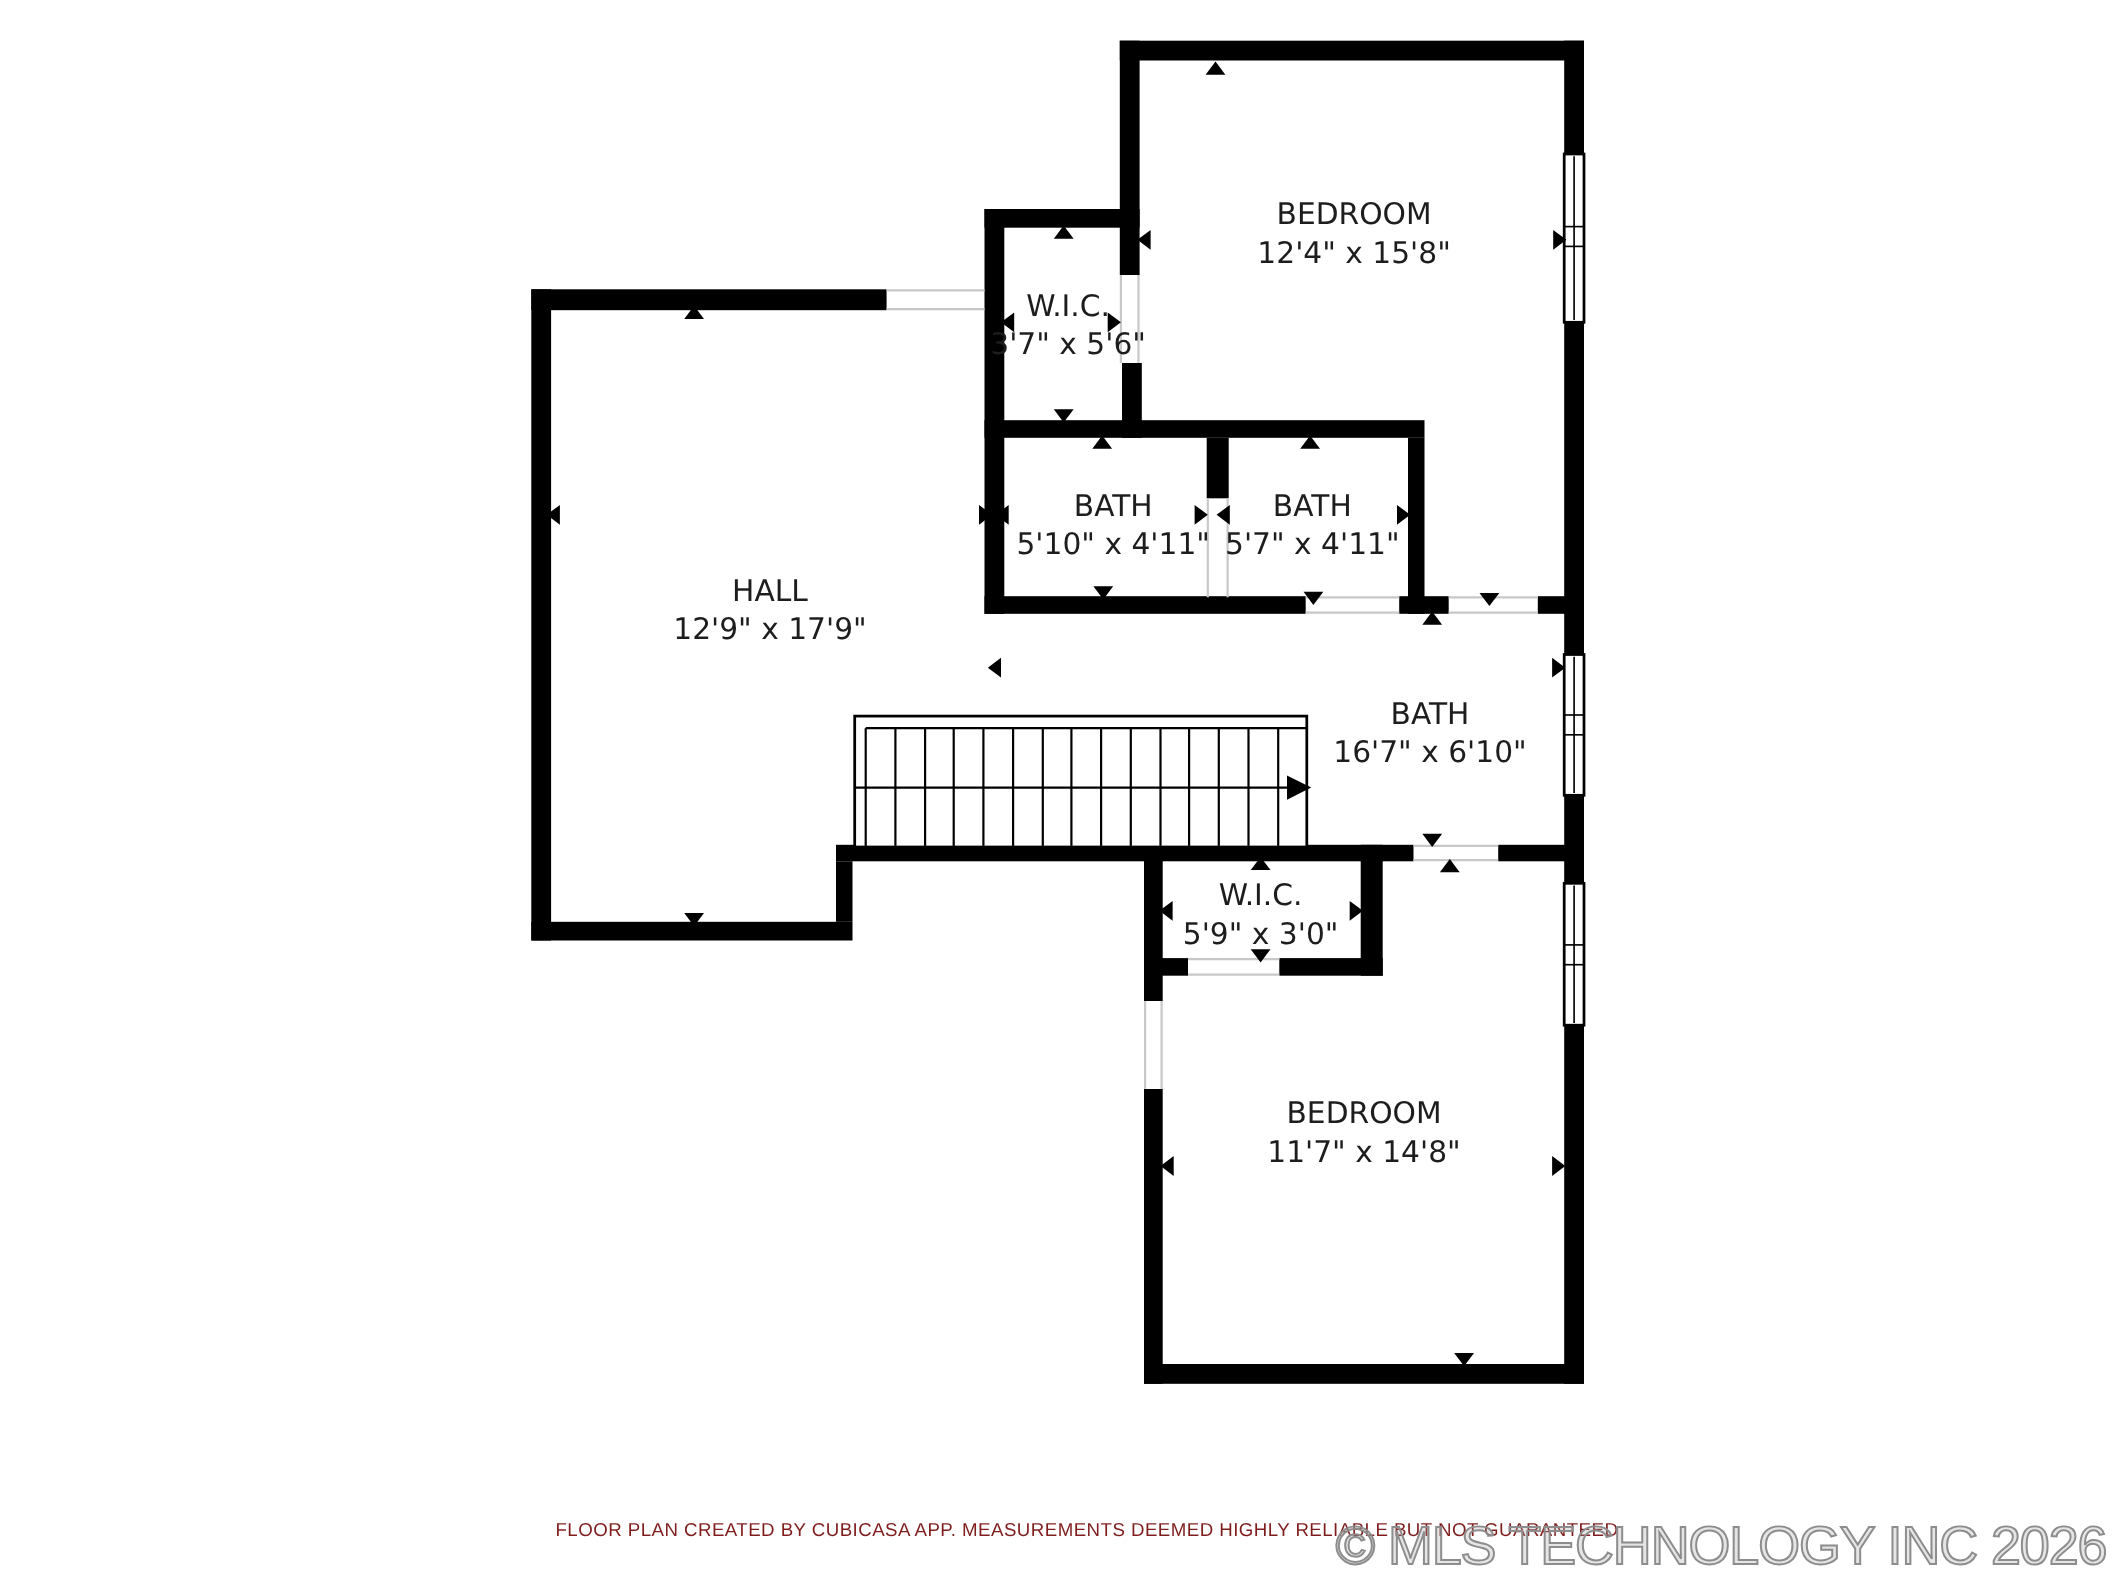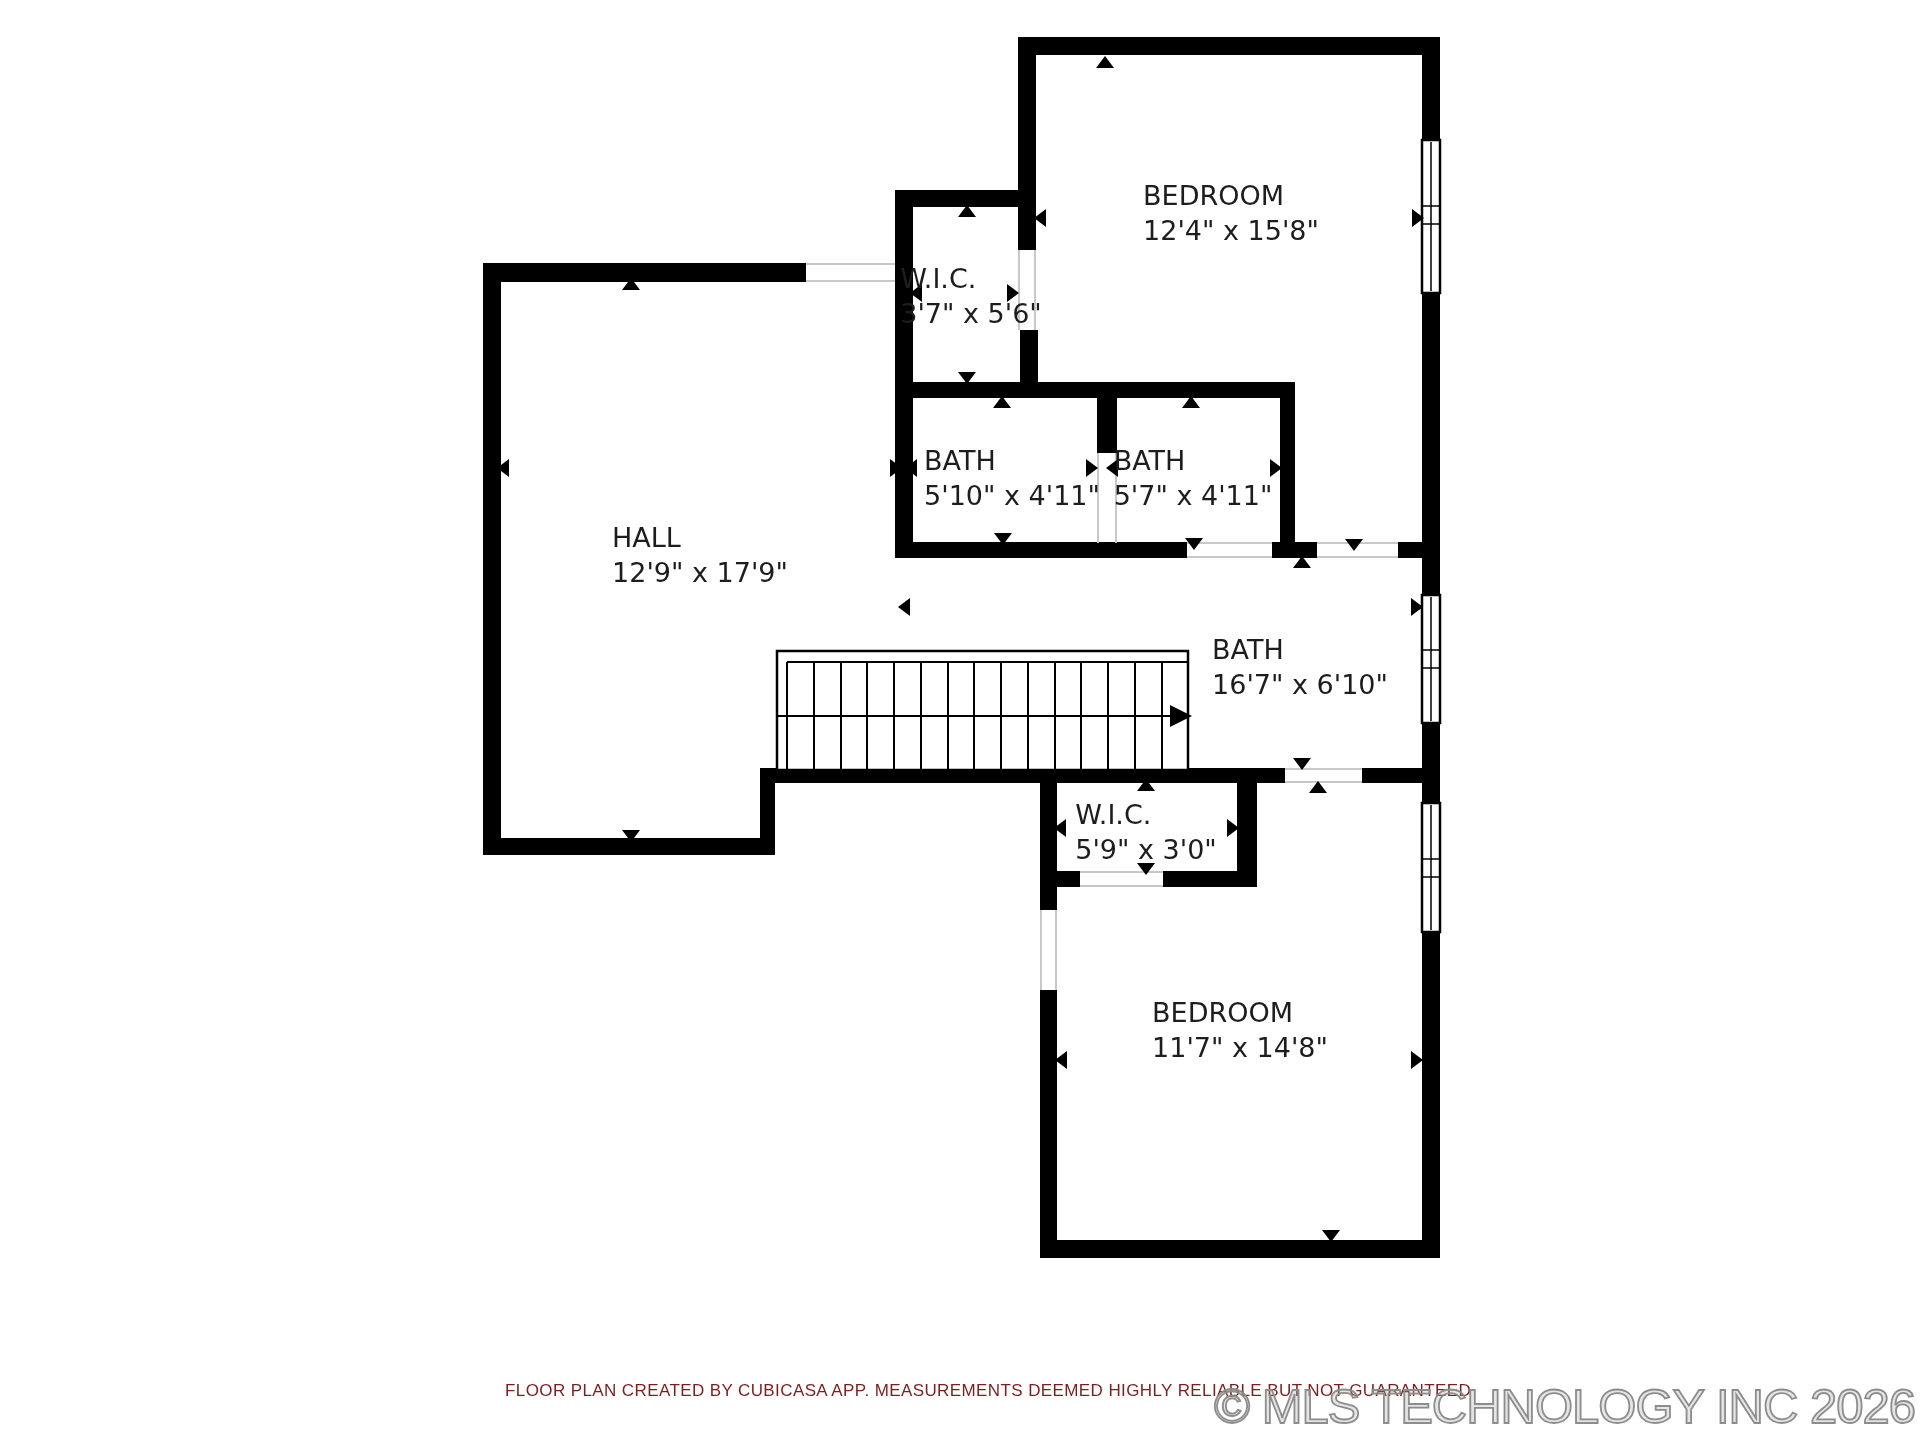--- a/index.html
+++ b/index.html
@@ -1,20 +1,20 @@
 <!DOCTYPE html>
 <html><head>
 <meta charset="utf-8">
 <title>Floor Plan</title>
 <style>
   html,body{margin:0;padding:0;background:#ffffff;}
   body{width:1920px;height:1440px;position:relative;overflow:hidden;
        font-family:"Liberation Sans",sans-serif;}
   #plan-svg{position:absolute;left:0;top:0;}
-  .room-label{position:absolute;transform:translate(-50%,-50%);
+  .room-label{position:absolute;transform:translate(-50%,-50%);text-align:center;
               font-size:27px;line-height:35px;color:#1d1d1d;white-space:nowrap;
               font-family:"DejaVu Sans","Liberation Sans",sans-serif;}
   .disclaimer{position:absolute;left:505px;top:1381px;font-size:17px;
               color:#7f1d1d;letter-spacing:0.4px;white-space:nowrap;}
   .watermark{position:absolute;right:5px;bottom:6px;font-size:49px;
              letter-spacing:-1px;white-space:nowrap;
              color:rgba(160,160,160,0.28);
              -webkit-text-stroke:1.8px #8d8d8d;}
 </style>
 </head>

